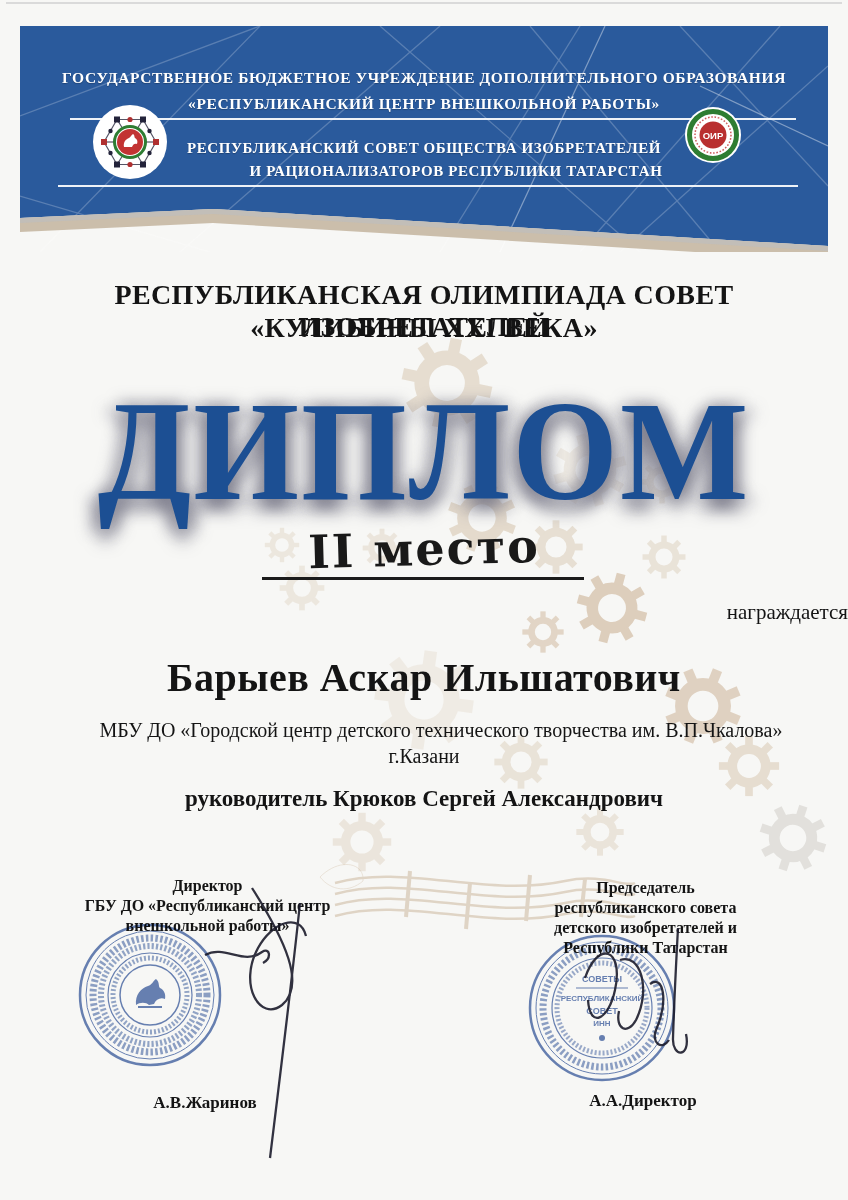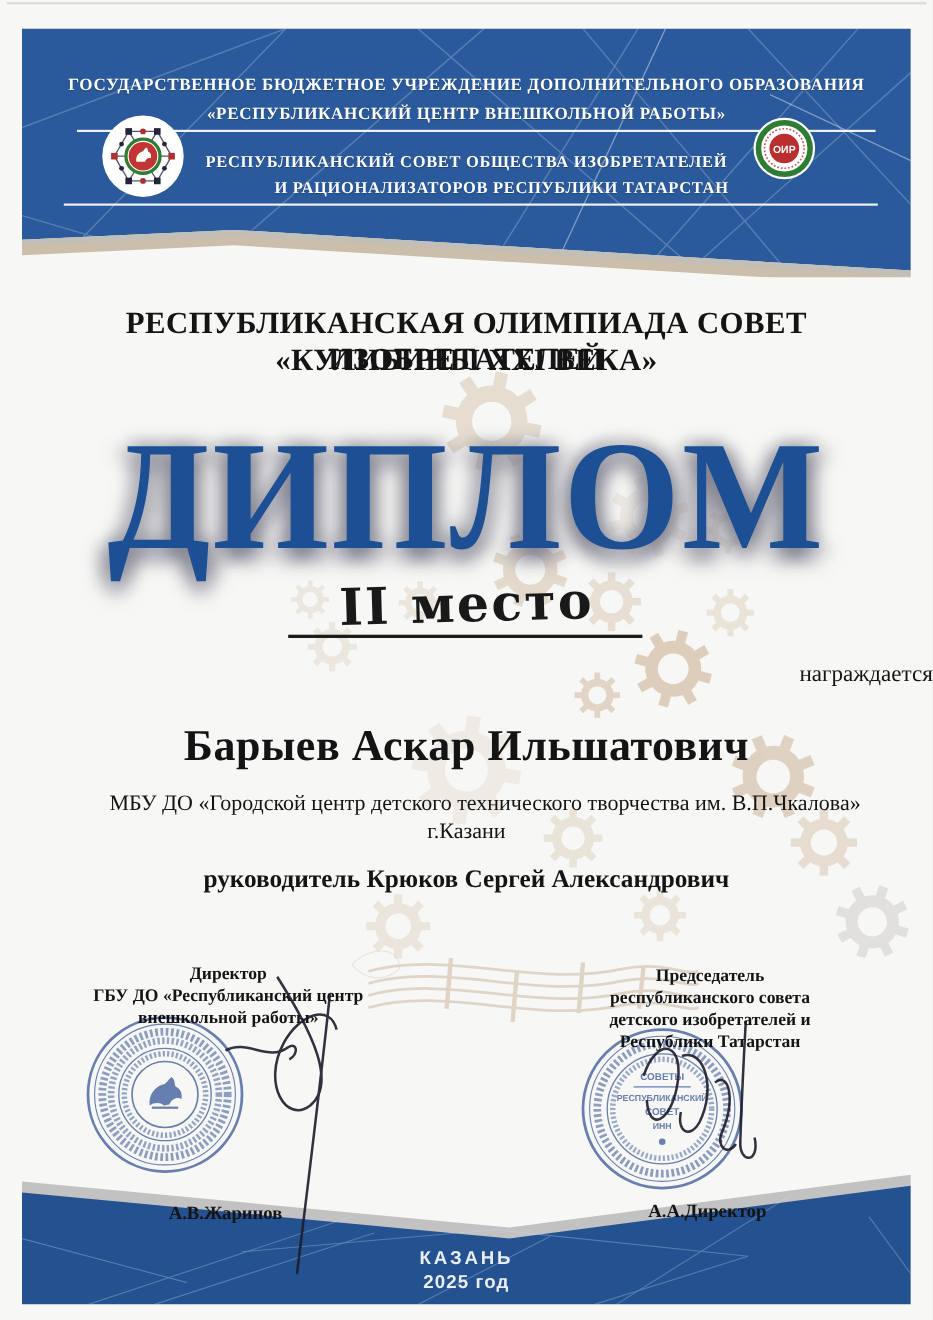--- a/index.html
+++ b/index.html
@@ -243,39 +243,20 @@
       <circle r="45" stroke-width="5" stroke-dasharray="2 2" opacity="0.65"></circle>
       <line x1="-26" y1="-20" x2="26" y2="-20" stroke-width="1.2"></line>
       <text class="stamp-text" x="0" y="-26" font-size="9" text-anchor="middle" stroke="none">СОВЕТЫ</text>
       <text class="stamp-text" x="0" y="-7" font-size="8" text-anchor="middle" stroke="none">РЕСПУБЛИКАНСКИЙ</text>
       <text class="stamp-text" x="0" y="6" font-size="9" text-anchor="middle" stroke="none">СОВЕТ</text>
       <text class="stamp-text" x="0" y="18" font-size="8" text-anchor="middle" stroke="none">ИНН</text>
       <circle cx="0" cy="30" r="3" fill="#4f6dab" stroke="none"></circle>
     </g>
   </svg>
 
-  <div class="abs footer-band">
-    <svg width="808" height="120" viewBox="0 0 808 120">
-      <polygon points="0,8 443,50 808,2 808,14 443,62 0,20" fill="#b8b8b8" opacity="0.85"></polygon>
-      <polygon points="0,18 443,60 808,12 808,120 0,120" fill="#24518f"></polygon>
-      <g stroke="#cfe0f5" stroke-width="1" opacity="0.3">
-        <line x1="60" y1="120" x2="300" y2="40"></line>
-        <line x1="320" y1="55" x2="120" y2="120"></line>
-        <line x1="200" y1="72" x2="430" y2="52"></line>
-        <line x1="430" y1="52" x2="660" y2="76"></line>
-        <line x1="660" y1="76" x2="520" y2="120"></line>
-        <line x1="700" y1="20" x2="540" y2="120"></line>
-        <line x1="770" y1="40" x2="808" y2="92"></line>
-        <line x1="0" y1="60" x2="150" y2="100"></line>
-        <line x1="360" y1="120" x2="480" y2="58"></line>
-      </g>
-    </svg>
-    <div class="footer-city">КАЗАНЬ</div>
-    <div class="footer-year">2025 год</div>
-  </div>
 
   <svg class="abs layer sigs" viewBox="0 0 848 1200">
     <g stroke="#1c1c2c" stroke-width="2.3" fill="none" opacity="0.9">
       <g>
         <path d="M 252,888 C 285,940 306,985 282,1005 C 260,1022 238,985 258,948 C 272,922 300,912 306,936"></path>
         <path d="M 300,903 C 292,980 282,1060 270,1158"></path>
         <path d="M 205,955 C 225,944 243,966 262,952 C 270,947 272,958 263,963"></path>
       </g>
       <g>
         <path d="M 585,978 C 598,940 624,948 615,990 C 609,1019 590,1030 588,1000"></path>

